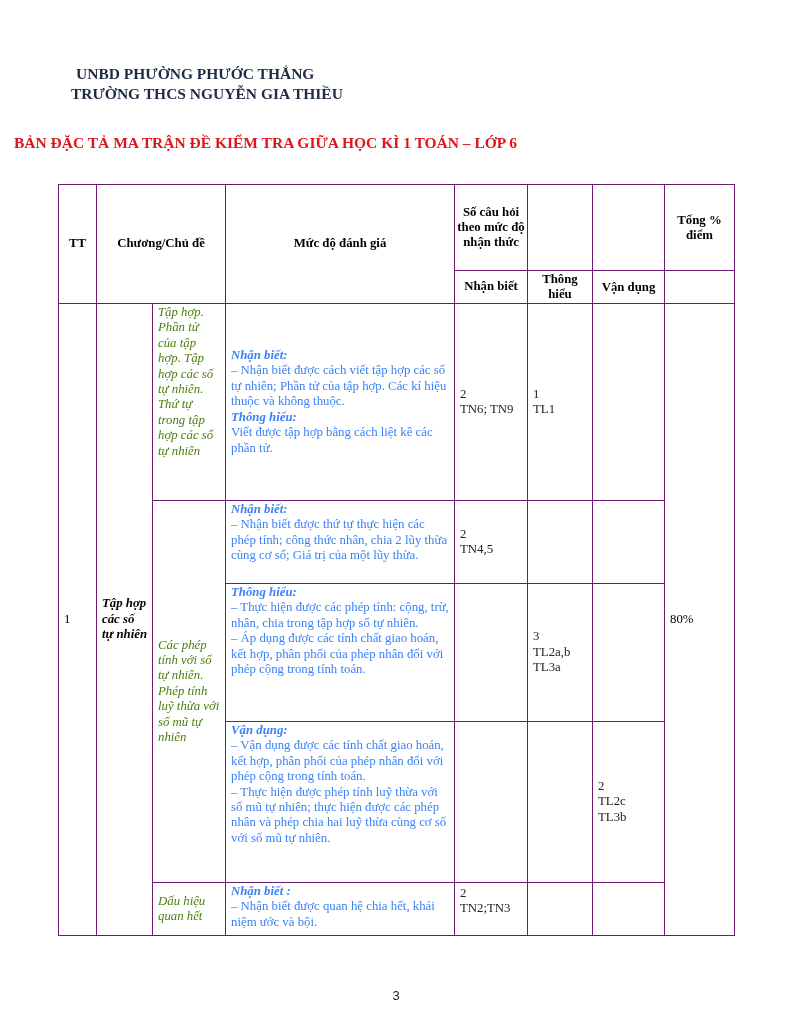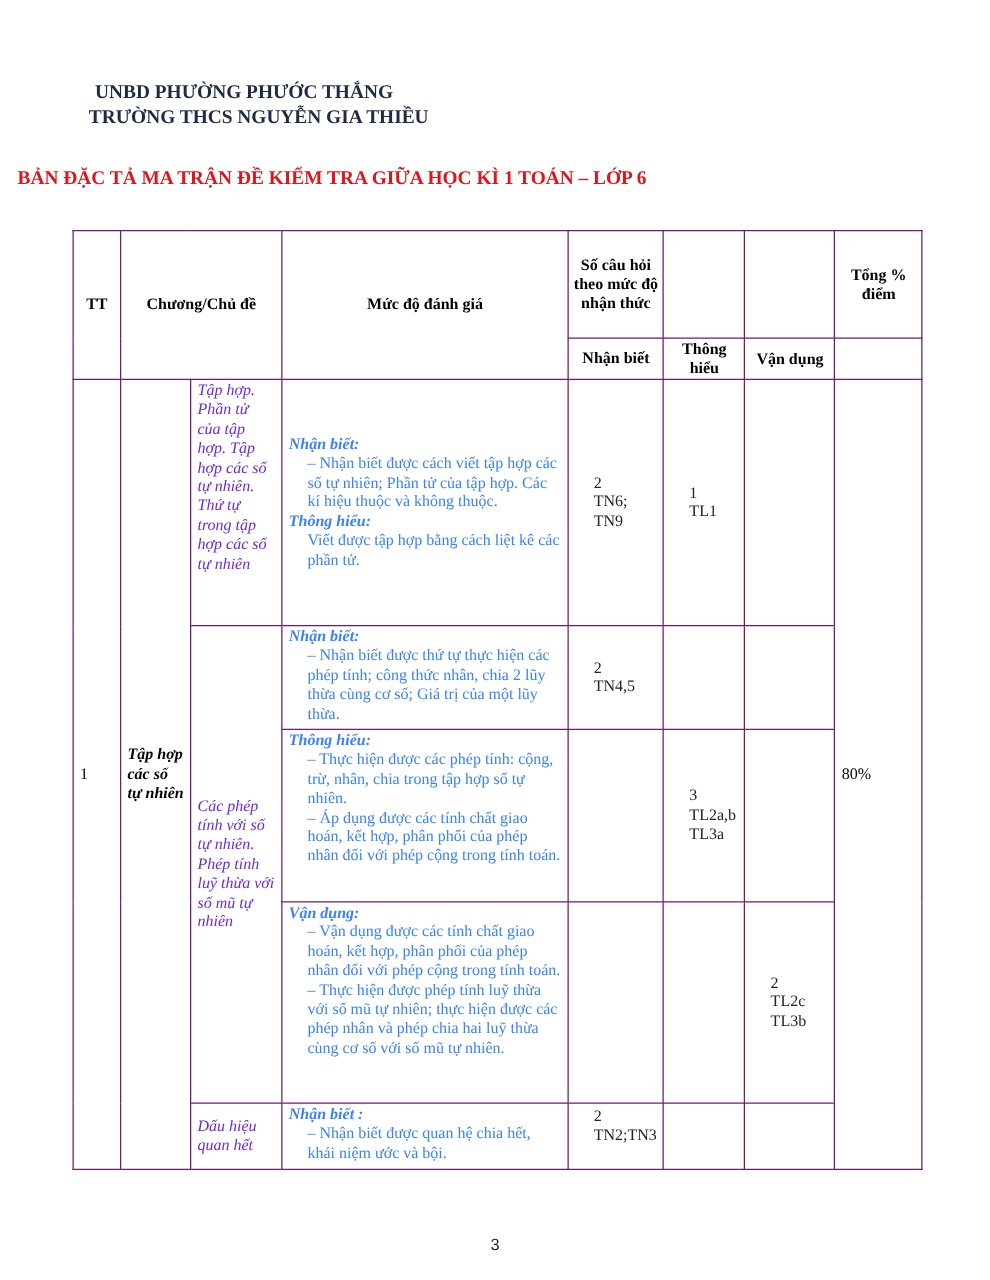--- a/index.html
+++ b/index.html
@@ -10,25 +10,25 @@
   .hdr2 { left: 71px; top: 85px; }
   .title { position: absolute; left: 0; width: 792px; top: 134px; text-align: left;
            color: #e0151b; font-weight: bold; font-size: 15.5px; padding-left: 14px; box-sizing: border-box; }
   table.matrix { position: absolute; left: 58px; top: 184px; border-collapse: collapse;
                  table-layout: fixed; font-size: 12.8px; line-height: 15.4px; }
   table.matrix td { border: 1px solid #701a75; vertical-align: top; padding: 1px 5px; }
   .hcell { font-weight: bold; text-align: center; vertical-align: middle !important; }
   .h-small { font-size: 12.8px; line-height: 15px; }
   .c-tt { text-align: left; vertical-align: middle !important; padding-left: 5px !important; }
   .c-topic { font-weight: bold; font-style: italic; vertical-align: middle !important; }
-  .c-sub { font-style: italic; color: #6d28d9; }
+  .c-sub { font-style: italic; color: #4d7c0f; }
   .c-sub.mid { vertical-align: middle !important; }
   .c-desc { color: #3b82f6; }
   .lvl { font-weight: bold; font-style: italic; display: block; }
-  .line { display: block; margin-left: 15px; }
+  .line { display: block; }
   .num { color: #222; }
   .pct { text-align: left; vertical-align: middle !important; }
   .pageno { position: absolute; left: 0; width: 792px; top: 988px; text-align: center;
             font-family: "Liberation Sans", "DejaVu Sans", sans-serif; font-size: 13px; color: #222; }
   .vm { vertical-align: middle !important; }
 </style>
 </head>
 <body>
 
 <div class="hdr hdr1">UNBD PHƯỜNG PHƯỚC THẮNG</div>

